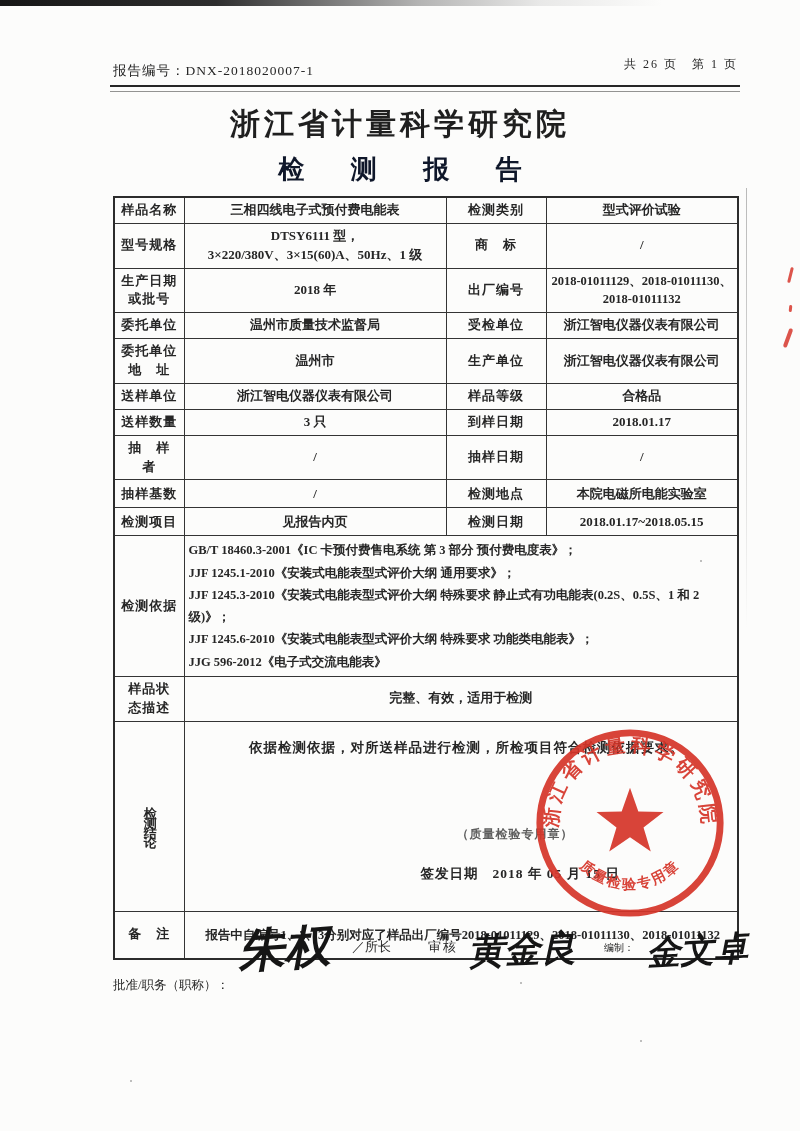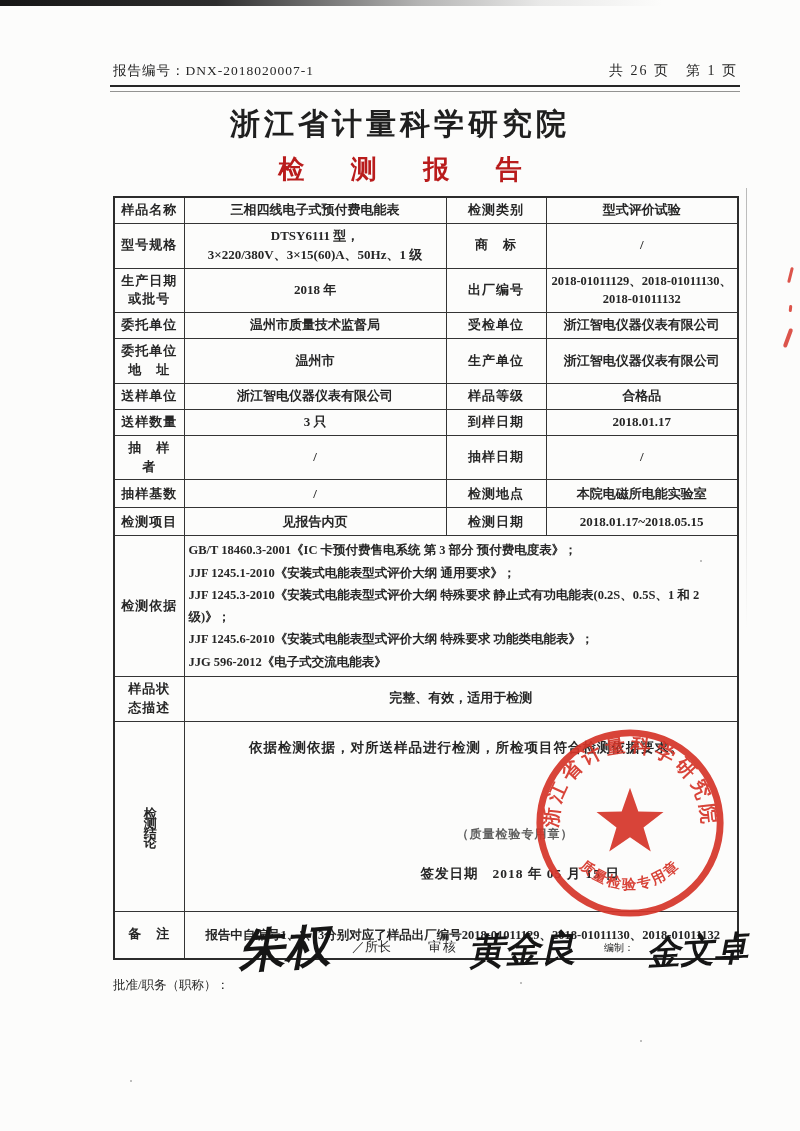--- a/index.html
+++ b/index.html
@@ -23,32 +23,32 @@
     background:linear-gradient(to bottom,rgba(130,130,130,.55),rgba(150,150,150,.25) 70%,transparent);
   }
   .red-mark{position:absolute;background:#d6362b;border-radius:2px;opacity:.85;}
   .red-mark.m1{left:789px;top:267px;width:3px;height:16px;transform:rotate(14deg);}
   .red-mark.m2{left:789px;top:305px;width:3px;height:7px;transform:rotate(6deg);}
   .red-mark.m3{left:786px;top:328px;width:4px;height:20px;transform:rotate(20deg);}
   .speck{position:absolute;background:rgba(90,90,90,.5);border-radius:50%;width:2px;height:2px;}
 
   
   .report-no{position:absolute;left:113px;top:62px;font-size:13.5px;letter-spacing:1px;}
-  .pagination{position:absolute;right:62px;top:62px;font-size:14px;letter-spacing:2px;}
+  .pagination{position:absolute;right:62px;top:56px;font-size:12px;letter-spacing:2px;}
   .head-rule{
     position:absolute;left:110px;top:85px;width:630px;height:4px;
     border-top:2.5px solid #262626;border-bottom:1px solid rgba(60,60,60,.55);
   }
   .org-title{
     position:absolute;left:0;top:104px;width:800px;text-align:center;
     font-size:30px;font-weight:bold;letter-spacing:4px;color:#1f1f1f;
   }
   .doc-title{
     position:absolute;left:0;top:152px;width:800px;text-align:center;
-    font-size:26px;font-weight:bold;letter-spacing:20px;text-indent:20px;color:#b91c1c;
+    font-size:26px;font-weight:bold;letter-spacing:20px;text-indent:20px;color:#0f172a;
   }
 
   
   table.report{
     position:absolute;left:113px;top:196px;
     border-collapse:collapse;table-layout:fixed;width:624px;
     font-size:13px;
   }
   table.report td{
     border:1.6px solid #343434;

